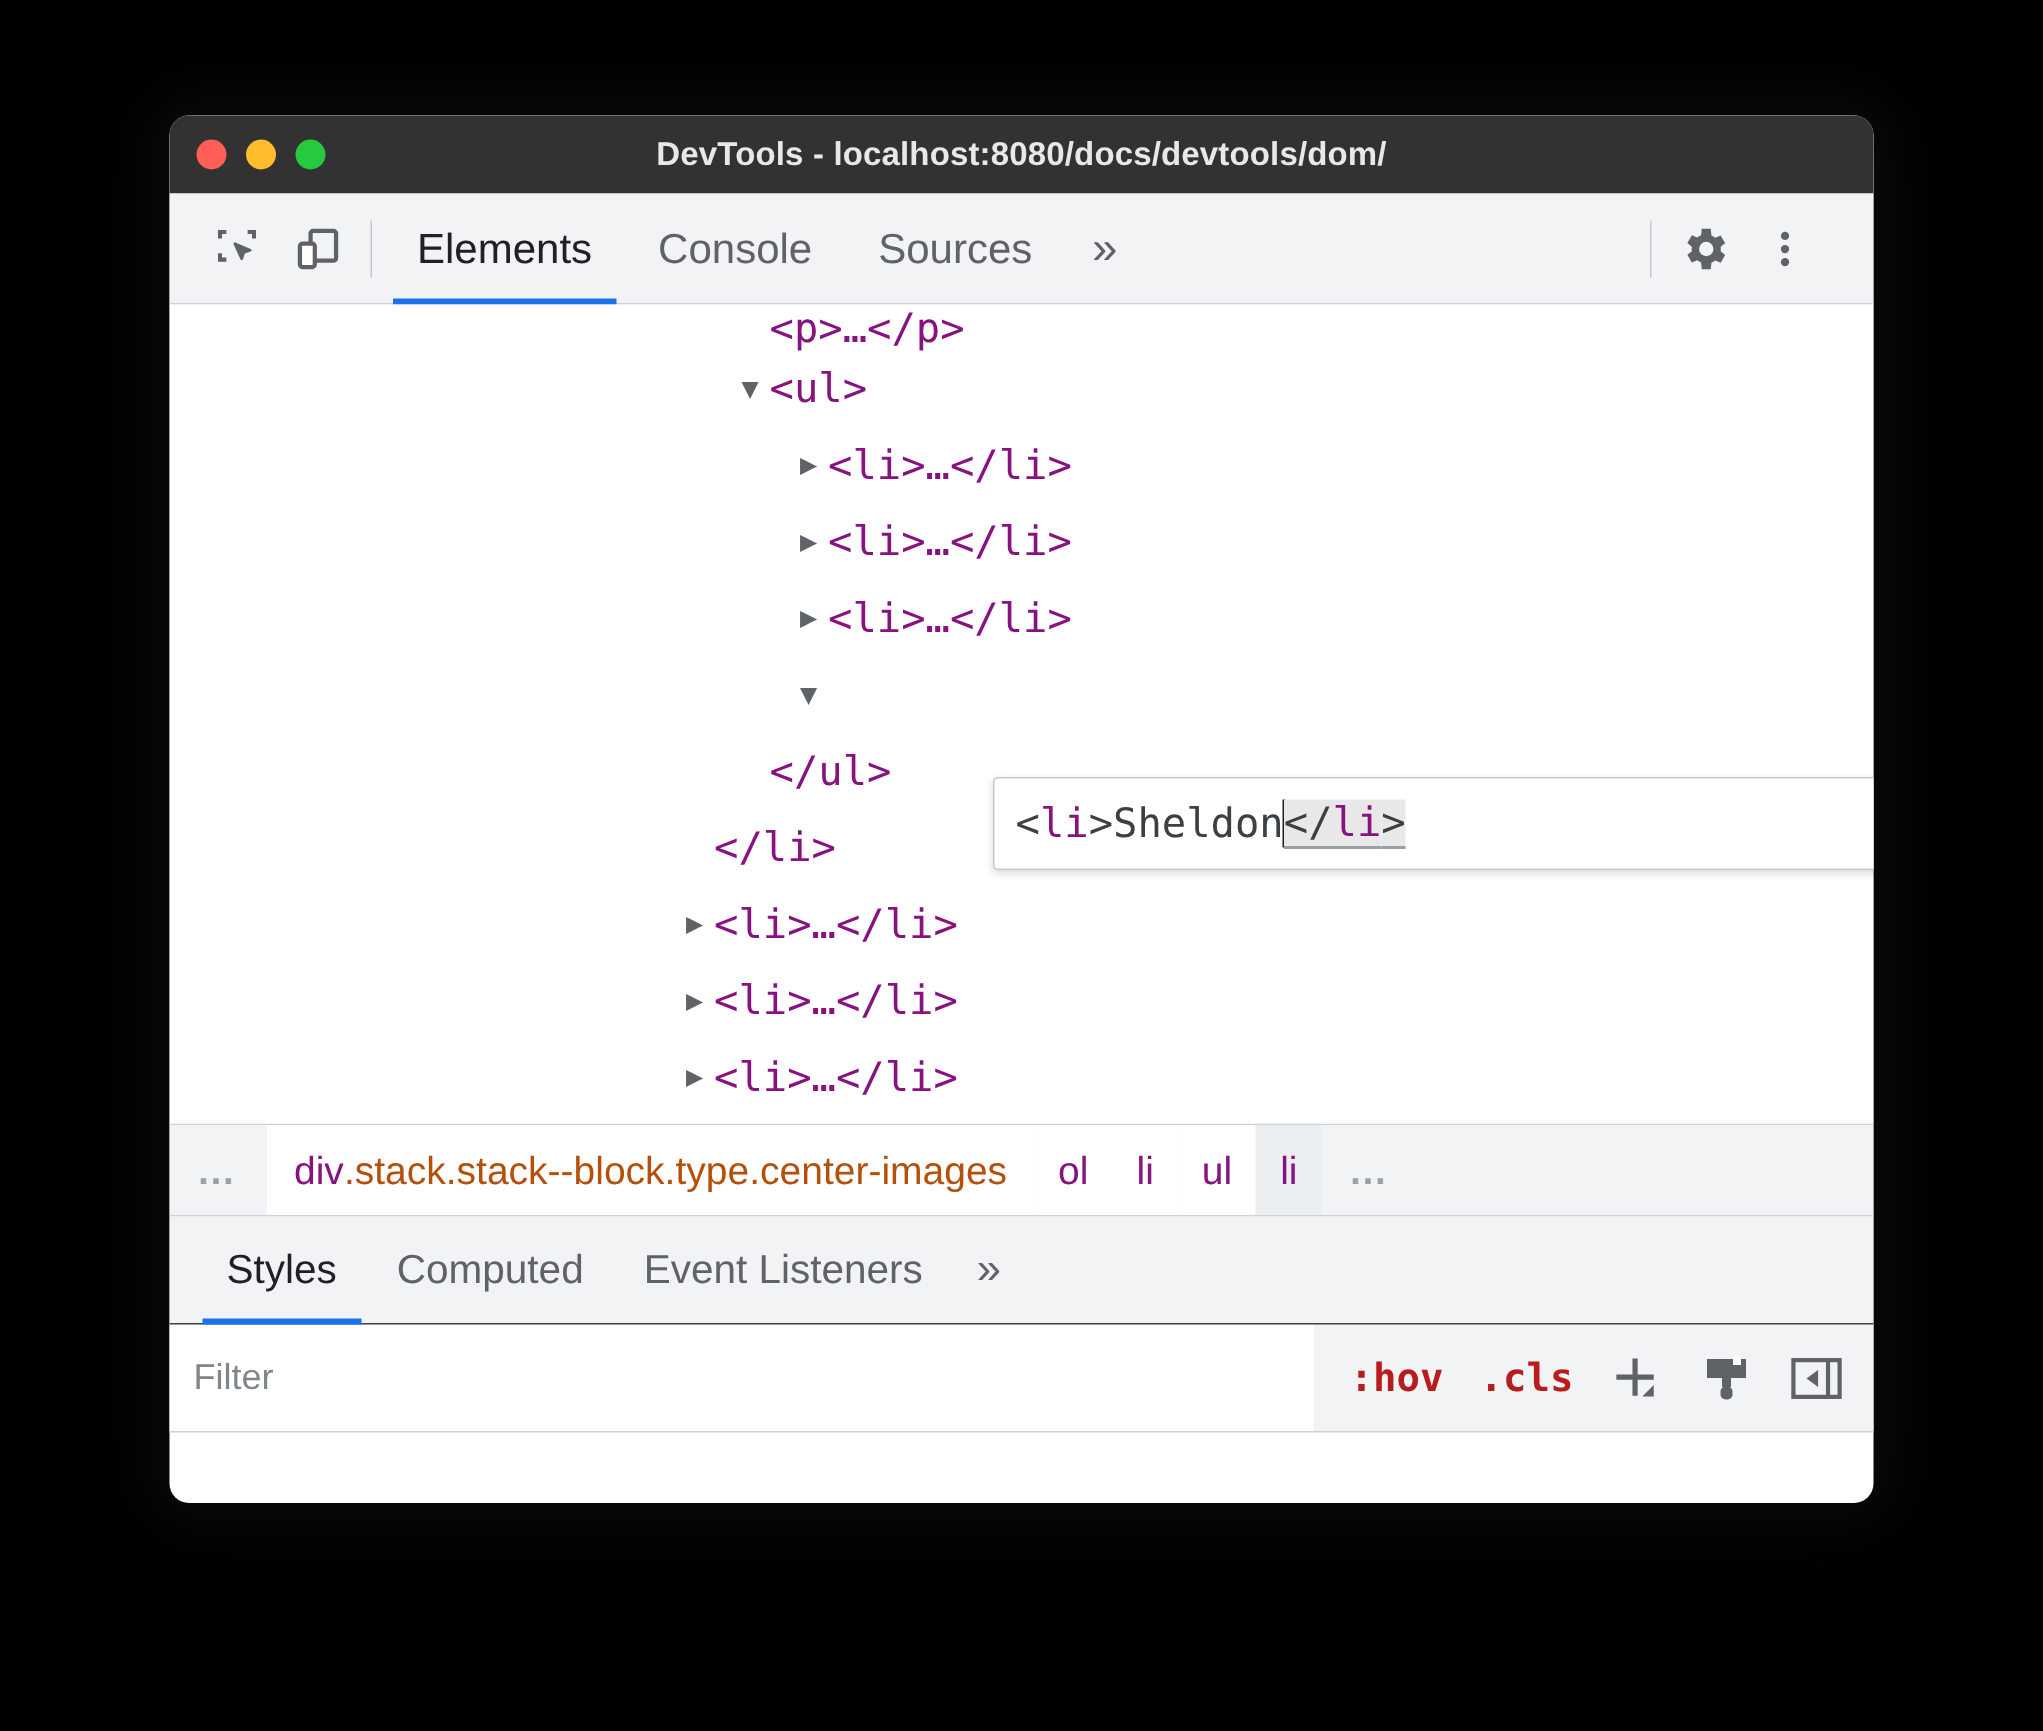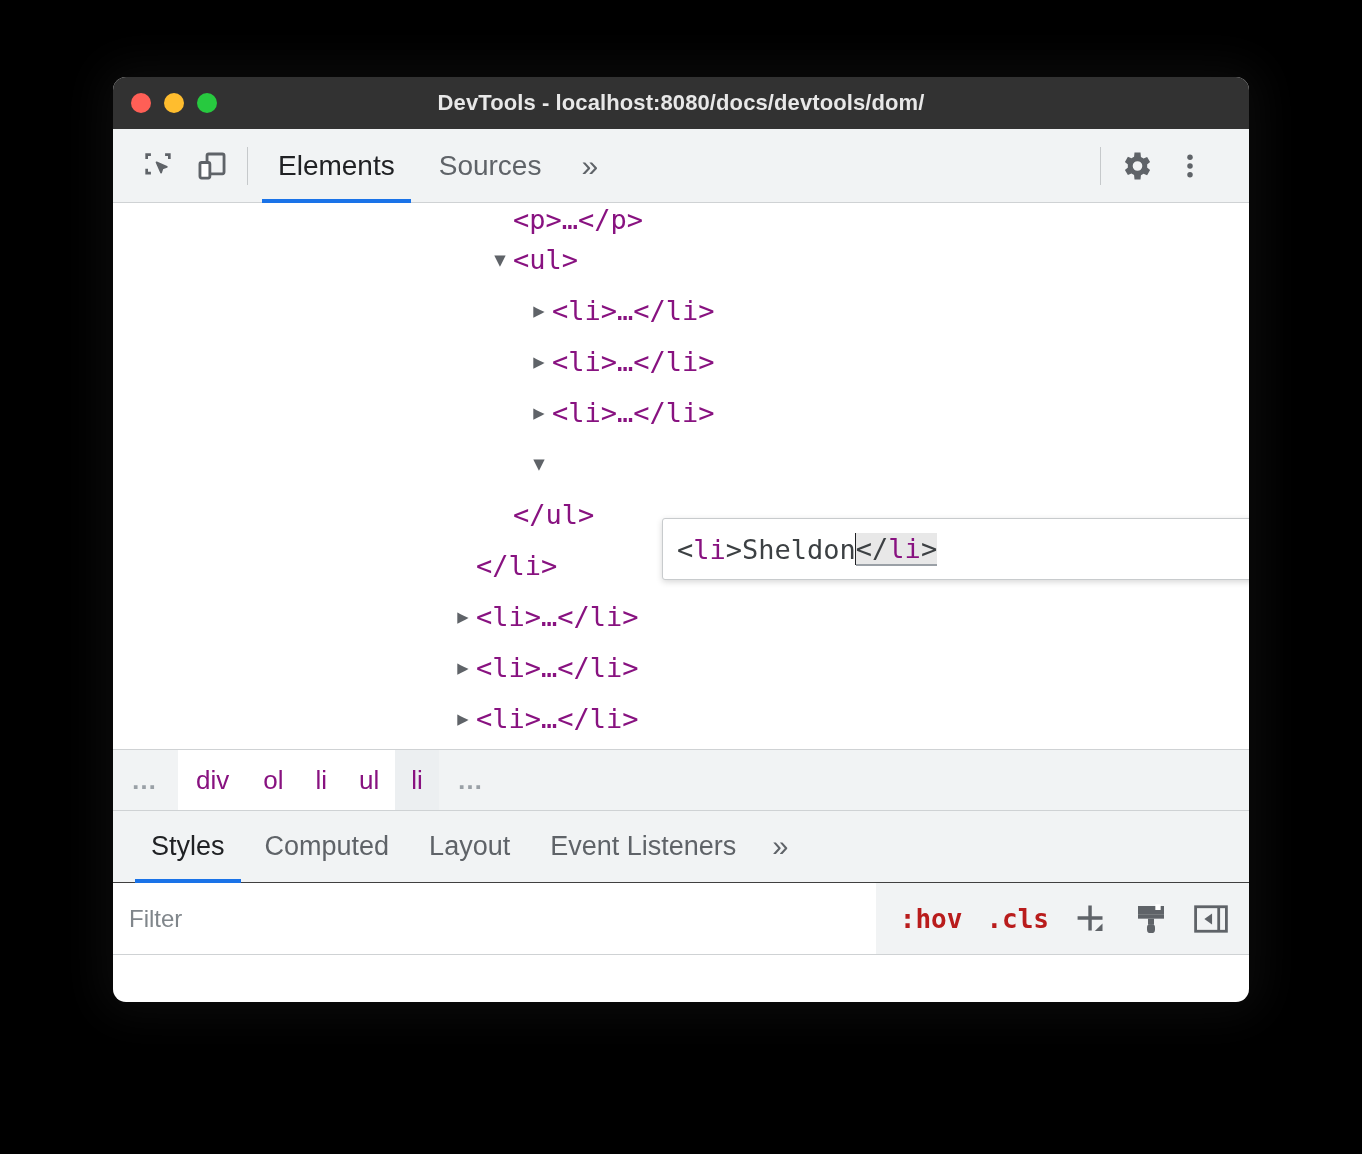--- a/index.html
+++ b/index.html
@@ -304,20 +304,23 @@
           <rect x="3.5" y="9.5" width="7" height="11" rx="1.2" fill="#ffffff"></rect>
         </svg>
       </div>
       <div class="tb-sep"></div>
 
       <div class="tabs">
         <div class="tab active">
           <span>Elements</span>
         </div>
         <div class="tab">
+          <span>Console</span>
+        </div>
+        <div class="tab">
           <span>Sources</span>
         </div>
         <div class="tab chev">
           <span>»</span>
         </div>
       </div>
 
       <div class="tb-spacer"></div>
       <div class="tb-sep"></div>
       <div class="tb-icon">
@@ -434,20 +437,21 @@
         <span class="hl tagname">li</span>
         <span class="hl punct">&gt;</span>
     </div>
 
     <div class="crumbs">
       <div class="crumb-ellipsis">
         <span>…</span>
       </div>
       <div class="crumb wide bgwhite">
         <span>div</span>
+          <span class="cls">.stack.stack--block.type.center-images</span>
       </div>
       <div class="crumb bgwhite">
         <span>ol</span>
       </div>
       <div class="crumb bgwhite">
         <span>li</span>
       </div>
       <div class="crumb bgwhite">
         <span>ul</span>
       </div>
@@ -458,23 +462,20 @@
         <span>…</span>
       </div>
     </div>
 
     <div class="styles-tabs">
       <div class="stab active">
         <span>Styles</span>
       </div>
       <div class="stab">
         <span>Computed</span>
-      </div>
-      <div class="stab">
-        <span>Layout</span>
       </div>
       <div class="stab">
         <span>Event Listeners</span>
       </div>
       <div class="stab chev">
         <span>»</span>
       </div>
     </div>
 
     <div class="filterbar">

